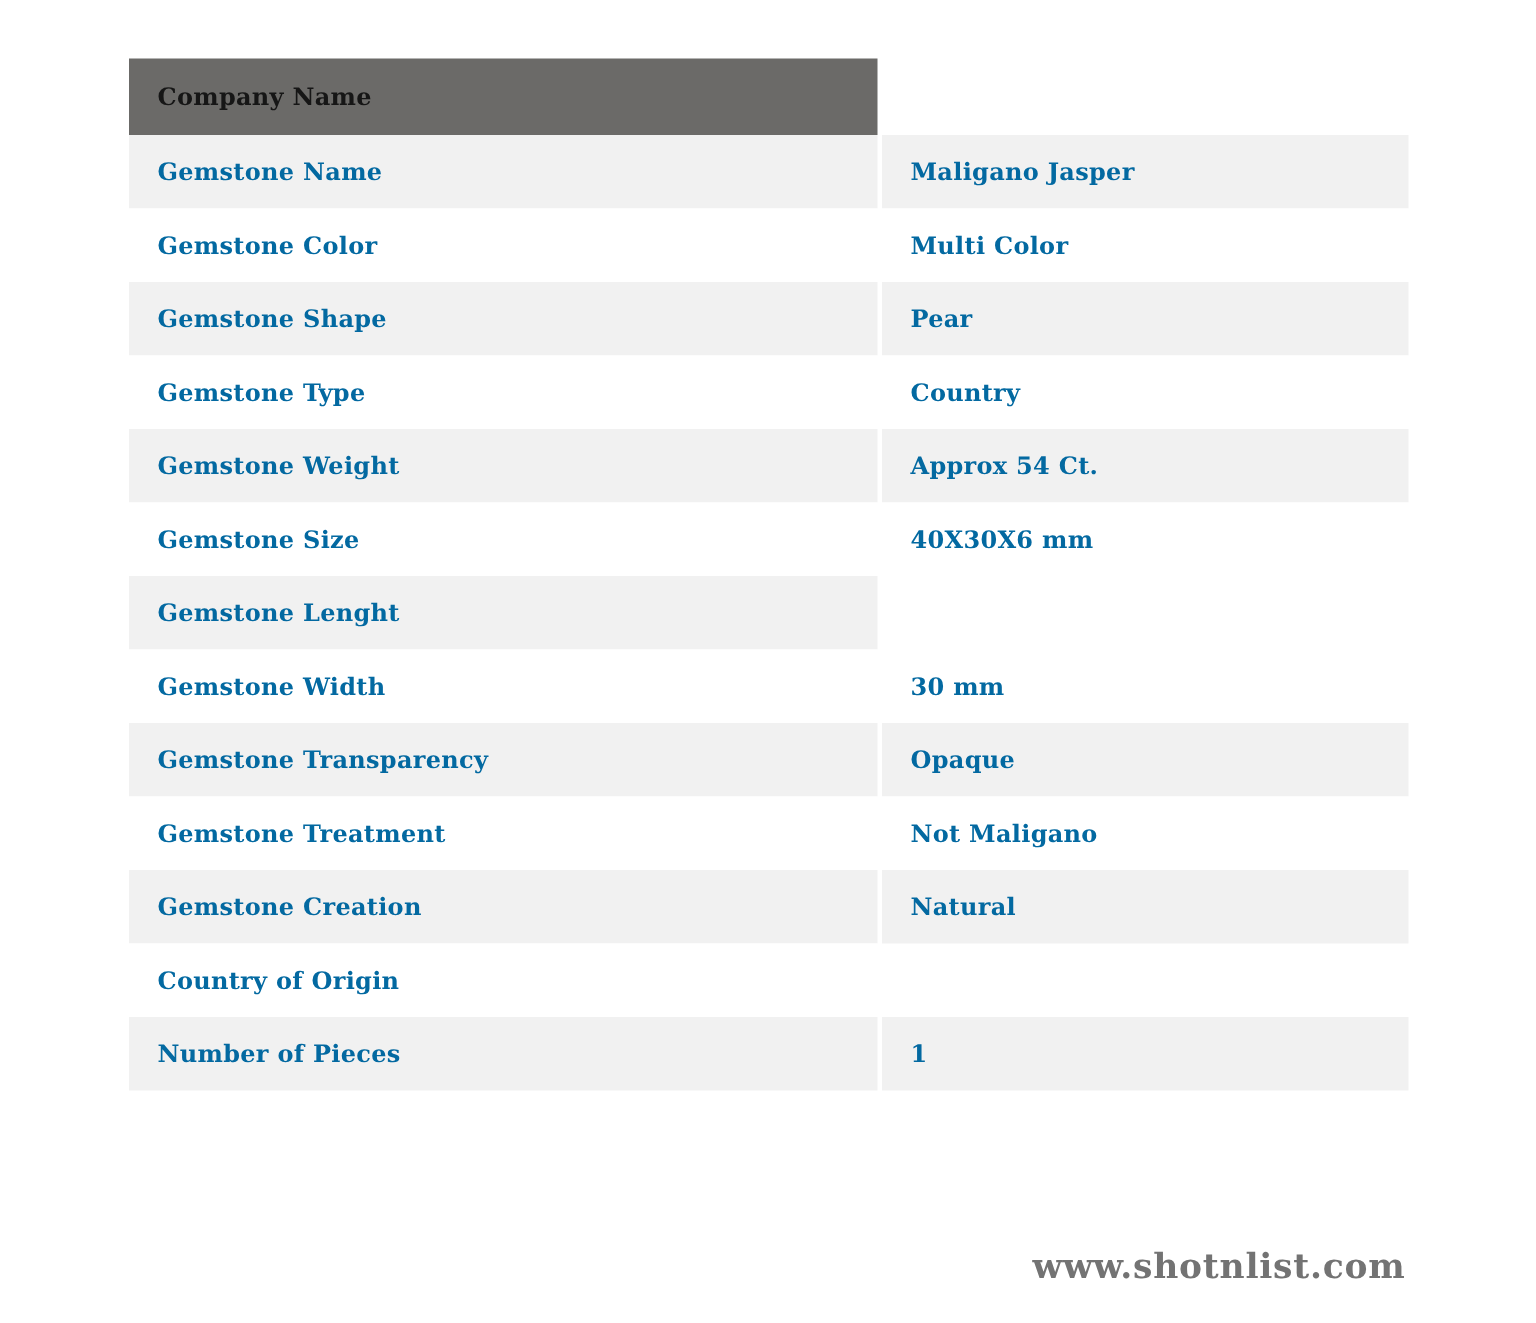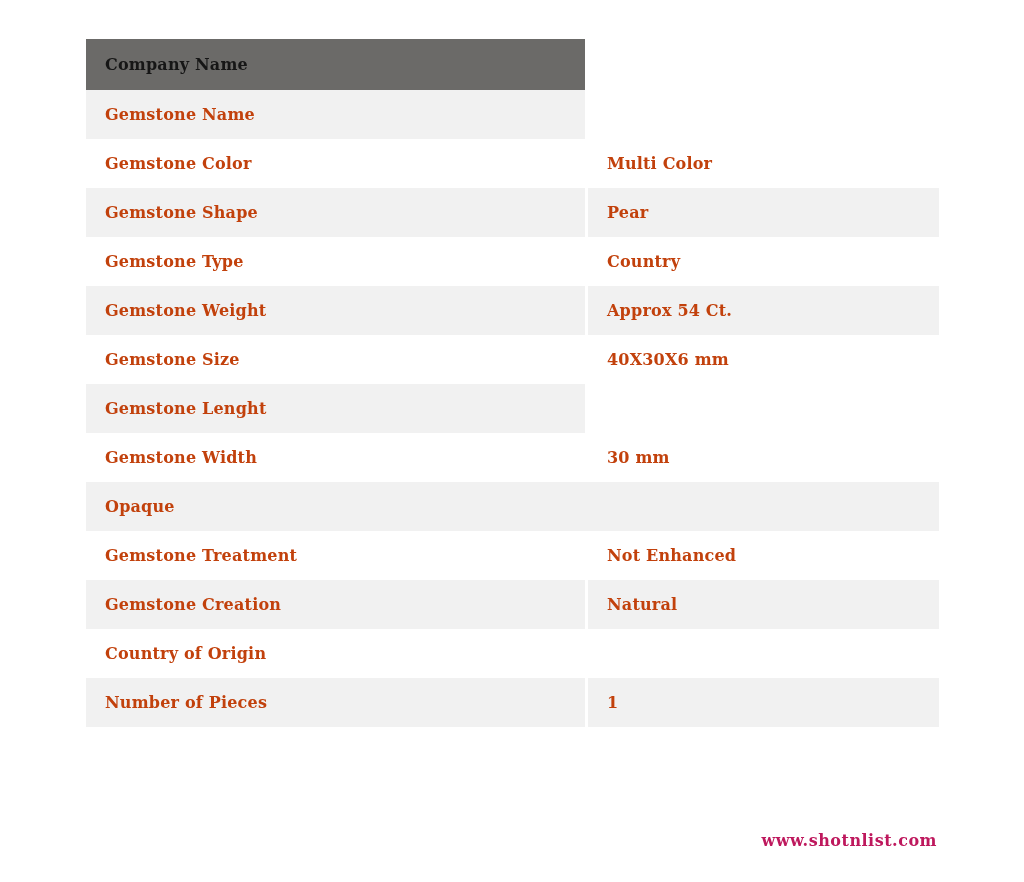--- a/index.html
+++ b/index.html
@@ -25,21 +25,21 @@
     height: 49px;
     margin-bottom: 0;
   }
 
   .row .cell {
     display: flex;
     align-items: center;
     padding-left: 19px;
     font-size: 16px;
     font-weight: bold;
-    color: #c2410c;
+    color: #0369a1;
     letter-spacing: 0.2px;
   }
 
   .row .cell.label {
     width: 499px;
     margin-right: 3px;
   }
 
   .row .cell.value {
     flex: 1;
@@ -59,38 +59,39 @@
   }
 
   .rows-body .row:nth-child(even) .cell {
     background: #ffffff;
   }
 
   .watermark {
     position: absolute;
     right: 87px;
     top: 831px;
-    font-size: 16px;
+    font-size: 23px;
     font-weight: bold;
-    color: #be185d;
+    color: #737373;
     letter-spacing: 0.5px;
   }
 </style>
 </head>
 <body>
 
 <div class="spec-table">
 
   <div class="row header">
     <div class="cell label">Company Name</div>
   </div>
 
   <div class="rows-body">
     <div class="row">
       <div class="cell label">Gemstone Name</div>
+      <div class="cell value">Maligano Jasper</div>
     </div>
     <div class="row">
       <div class="cell label">Gemstone Color</div>
       <div class="cell value">Multi Color</div>
     </div>
     <div class="row">
       <div class="cell label">Gemstone Shape</div>
       <div class="cell value">Pear</div>
     </div>
     <div class="row">
@@ -106,25 +107,26 @@
       <div class="cell value">40X30X6 mm</div>
     </div>
     <div class="row">
       <div class="cell label">Gemstone Lenght</div>
     </div>
     <div class="row">
       <div class="cell label">Gemstone Width</div>
       <div class="cell value">30 mm</div>
     </div>
     <div class="row">
+      <div class="cell label">Gemstone Transparency</div>
       <div class="cell value">Opaque</div>
     </div>
     <div class="row">
       <div class="cell label">Gemstone Treatment</div>
-      <div class="cell value">Not Enhanced</div>
+      <div class="cell value">Not Maligano</div>
     </div>
     <div class="row">
       <div class="cell label">Gemstone Creation</div>
       <div class="cell value">Natural</div>
     </div>
     <div class="row">
       <div class="cell label">Country of Origin</div>
     </div>
     <div class="row">
       <div class="cell label">Number of Pieces</div>

